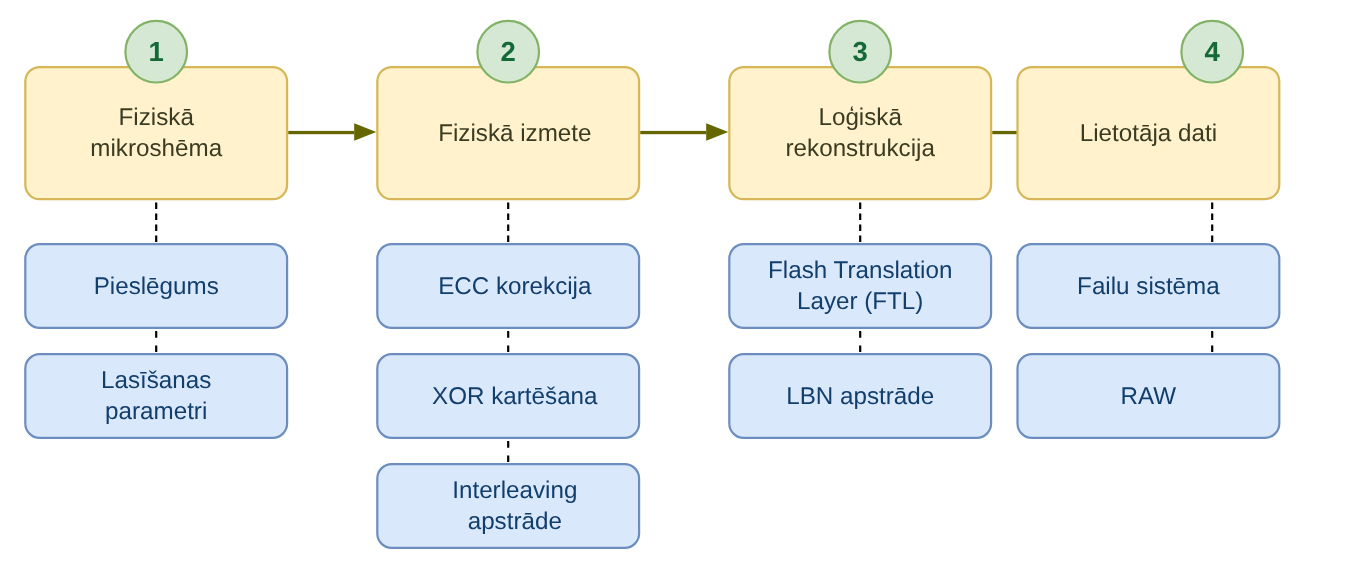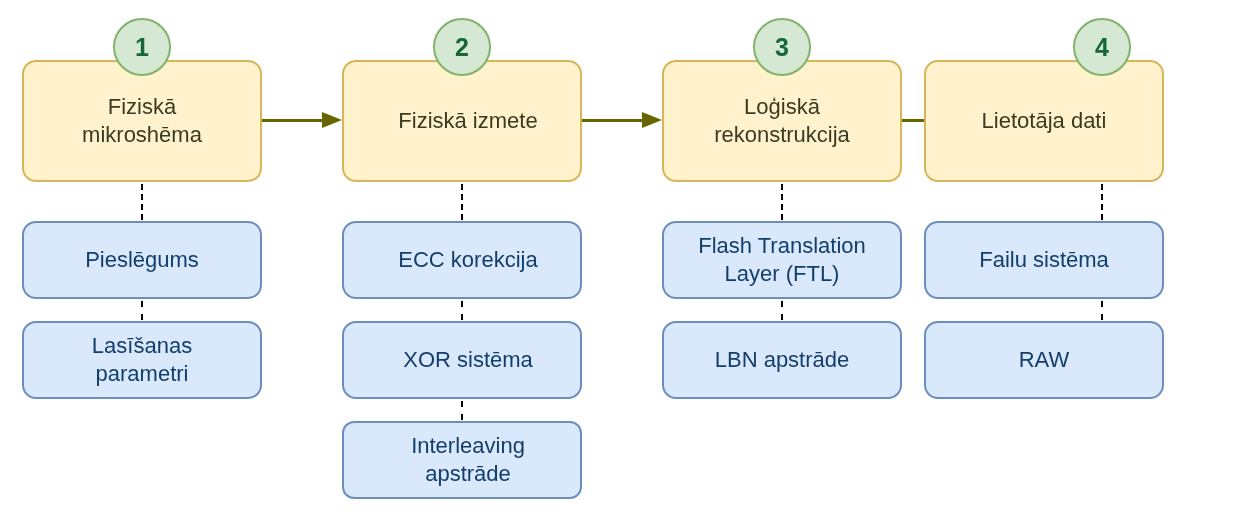--- a/index.html
+++ b/index.html
@@ -47,21 +47,21 @@
   .item{
     position:absolute;width:240px;height:78px;
     background:var(--item-fill);
     border:2px solid var(--item-border);
     border-radius:14px;
     display:flex;align-items:center;justify-content:center;
     text-align:center;color:var(--item-text);
     font-size:22px;line-height:28px;
     padding:0 24px;box-sizing:border-box;
   }
-  .row1{top:221px;} .row2{top:321px;} .row3{top:421px;border-radius:12px;}
+  .row1{top:221px;} .row2{top:321px;} .row3{top:421px;}
   .connector{
     position:absolute;width:0;
     border-left:2.5px dashed var(--connector);
   }
   .conn1{top:184px;height:36px;}
   .conn2{top:301px;height:19px;}
   .conn3{top:401px;height:19px;}
   .arrow-line{position:absolute;top:119px;height:3px;width:60px;background:var(--arrow);}
   .arrow-head{
     position:absolute;top:112px;width:0;height:0;
@@ -104,21 +104,21 @@
   </div>
   <div class="stage-box c1">
     <span>Fiziskā izmete</span>
   </div>
   <div class="connector conn1 x1"></div>
   <div class="item row1 c1">
     <span>ECC korekcija</span>
   </div>
   <div class="connector conn2 x1"></div>
   <div class="item row2 c1">
-    <span>XOR sistēma</span>
+    <span>XOR kartēšana</span>
   </div>
   <div class="connector conn3 x1"></div>
   <div class="item row3 c1">
     <span>Interleaving apstrāde</span>
   </div>
 
   <div class="arrow-line a1l"></div>
   <div class="arrow-head a1h"></div>
 
   <div class="badge b2">

